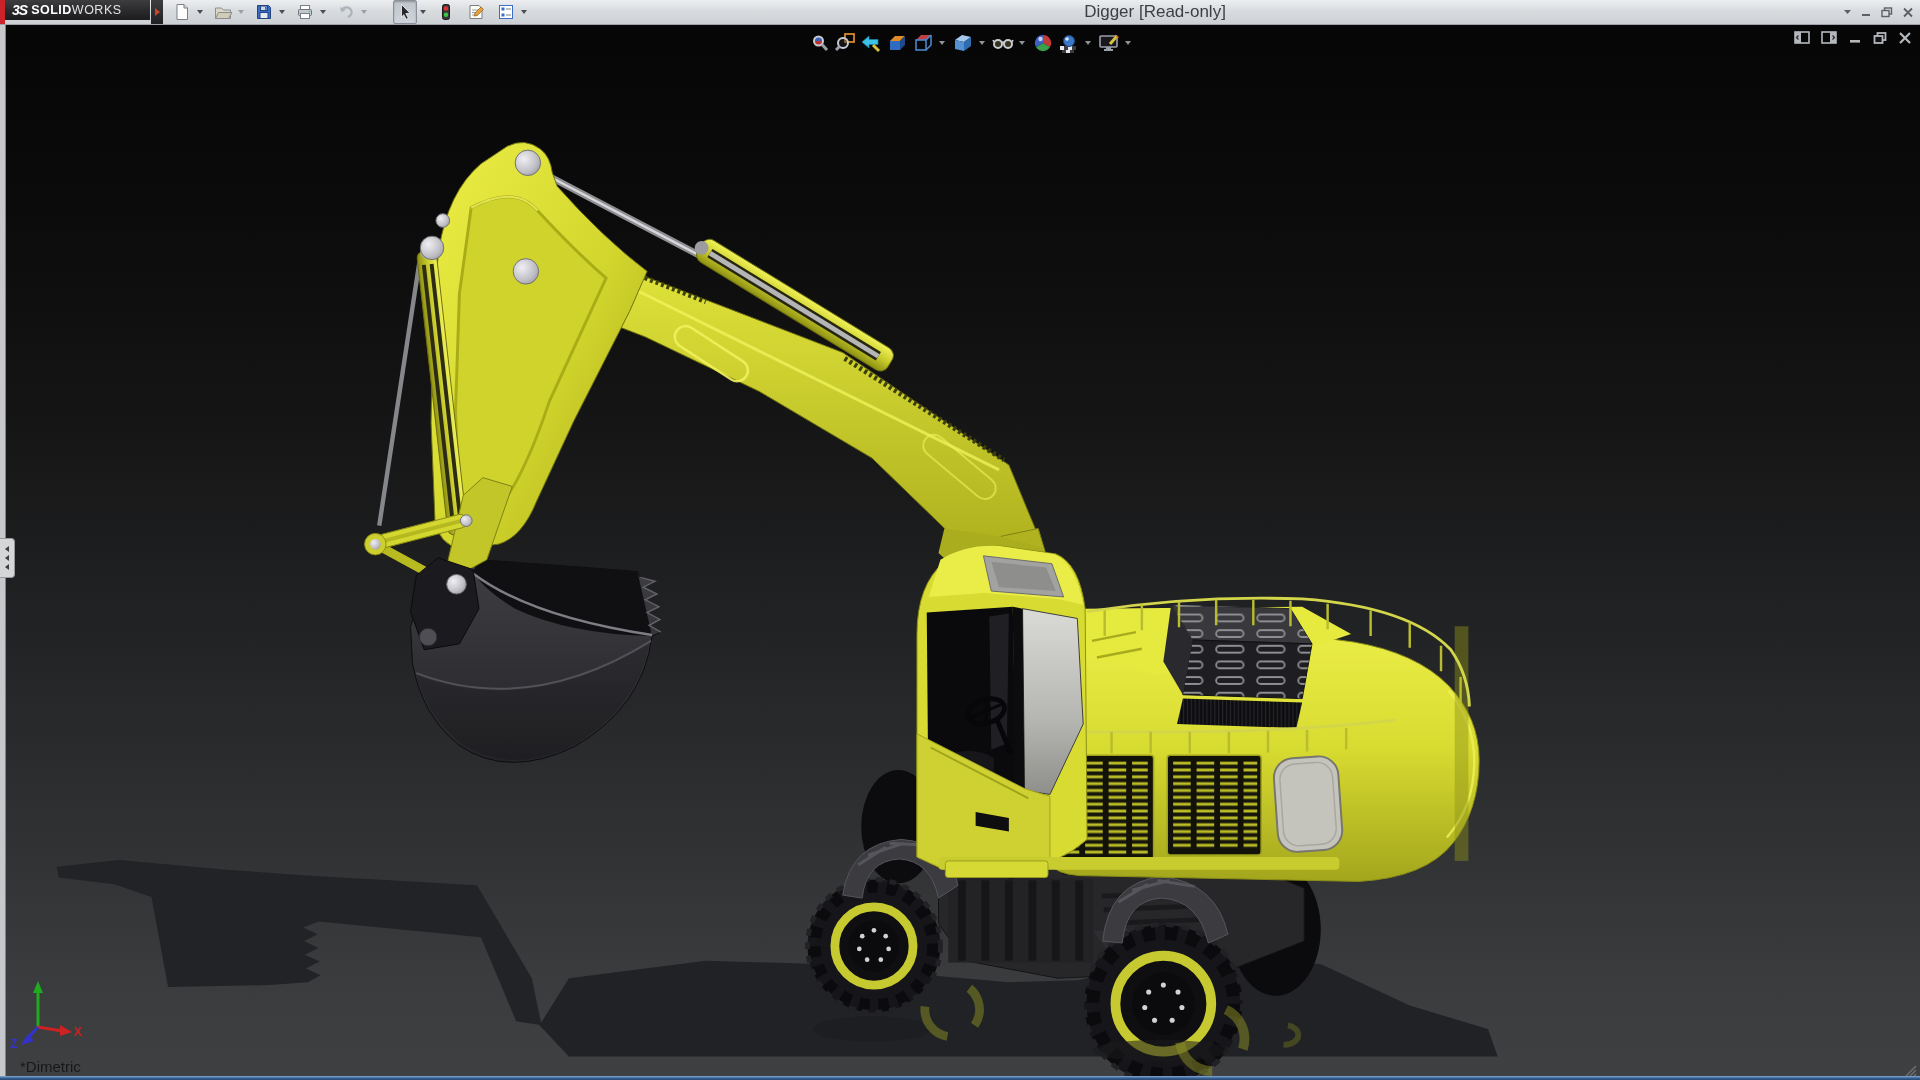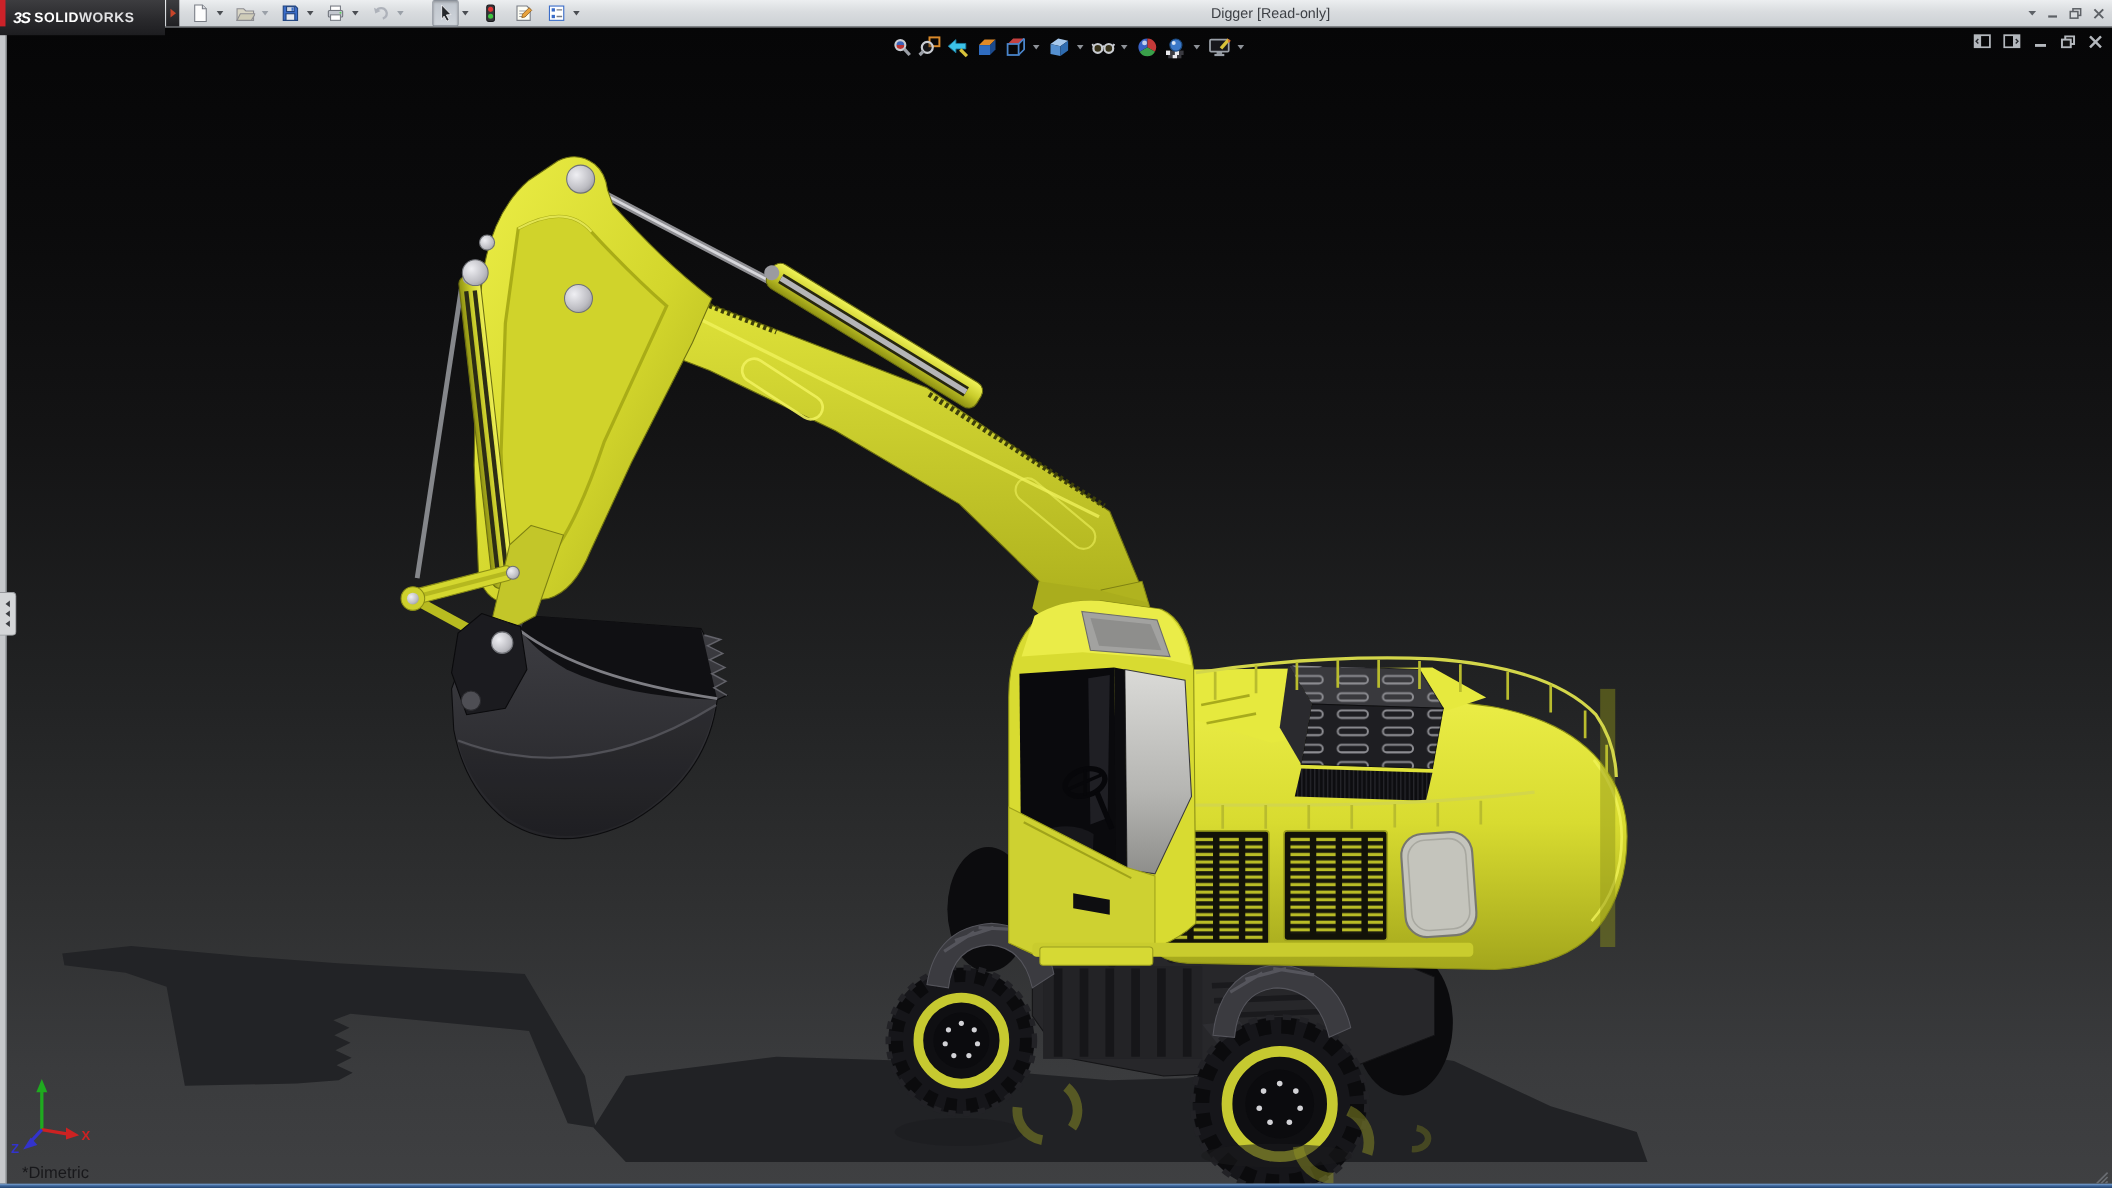--- a/index.html
+++ b/index.html
@@ -2,39 +2,39 @@
 <html><head>
 <meta charset="utf-8">
 <style>
   html,body{margin:0;padding:0;background:#000;}
   .stage{position:relative;width:1920px;height:1080px;overflow:hidden;
          font-family:"Liberation Sans","DejaVu Sans",sans-serif;-webkit-font-smoothing:antialiased;}
   
   .titlebar{position:absolute;left:0;top:0;width:1920px;height:24px;
     background:linear-gradient(180deg,#eceef0 0%,#d9dcdf 45%,#ccd0d4 100%);
     border-bottom:1px solid #9ea2a8;z-index:50;}
-  .logoblock{position:absolute;left:0;top:0;width:150px;height:32px;
+  .logoblock{position:absolute;left:0;top:0;width:150px;height:20px;
     background:linear-gradient(180deg,#3d3d40 0%,#28282b 60%,#1d1d20 100%);
     display:flex;align-items:center;}
   .logored{position:absolute;left:0;top:0;width:5px;height:24px;background:#cc2229;}
   .brandmark{color:#fff;font-size:14px;font-weight:bold;font-style:italic;margin-left:12px;letter-spacing:-1px;}
   .brandname{color:#fff;font-size:12.5px;font-weight:bold;letter-spacing:.5px;margin-left:4px;}
-  .brandname .lite{font-weight:bold;color:#e2e2e4;}
+  .brandname .lite{font-weight:normal;color:#e2e2e4;}
   .menuexpand{position:absolute;left:151px;top:0;width:12px;height:24px;background:linear-gradient(180deg,#3d3d40,#202023);
     display:flex;align-items:center;justify-content:center;cursor:pointer;}
   .menuexpand .tri{width:0;height:0;border-left:5px solid #c8452a;border-top:4px solid transparent;border-bottom:4px solid transparent;}
   .tb-icons{position:absolute;left:170px;top:1px;height:22px;display:flex;align-items:center;}
   .tb-btn{width:22px;height:22px;display:flex;align-items:center;justify-content:center;border:1px solid transparent;border-radius:2px;}
   .tb-btn.pressed{background:linear-gradient(180deg,#bfc5cd,#cfd4da);border:1px solid #8a9099;box-shadow:inset 0 1px 2px rgba(0,0,0,.25);}
   .tb-caret{width:11px;height:22px;display:flex;align-items:center;justify-content:center;}
   .tb-caret .tri{width:0;height:0;border-top:4px solid #4a4d52;border-left:3.5px solid transparent;border-right:3.5px solid transparent;}
   .tb-caret.dim .tri{border-top-color:#9aa0a8;}
   .tb-gap{width:6px;}
   .wintitle{position:absolute;left:1055px;top:0;width:200px;height:24px;line-height:24px;
-    text-align:center;font-size:13px;color:#3c3f44;}
+    text-align:center;font-size:17px;color:#3c3f44;}
   .winctrls{position:absolute;right:6px;top:0;height:24px;display:flex;align-items:center;gap:9px;z-index:60;}
   .winctrls svg{display:block;}
   
   .viewport{position:absolute;left:0;top:24px;width:1920px;height:1052px;
     background:linear-gradient(180deg,#060607 0%,#0b0b0c 18%,#141415 36%,#222324 58%,#2f3031 76%,#3a3b3d 90%,#3f4042 100%);}
   .modelsvg{position:absolute;left:0;top:0;z-index:1;}
   
   .docctrls{position:absolute;right:8px;top:7px;display:flex;align-items:center;gap:11px;z-index:10;}
   
   .headsup{position:absolute;left:806px;top:6px;display:flex;align-items:center;z-index:10;}

